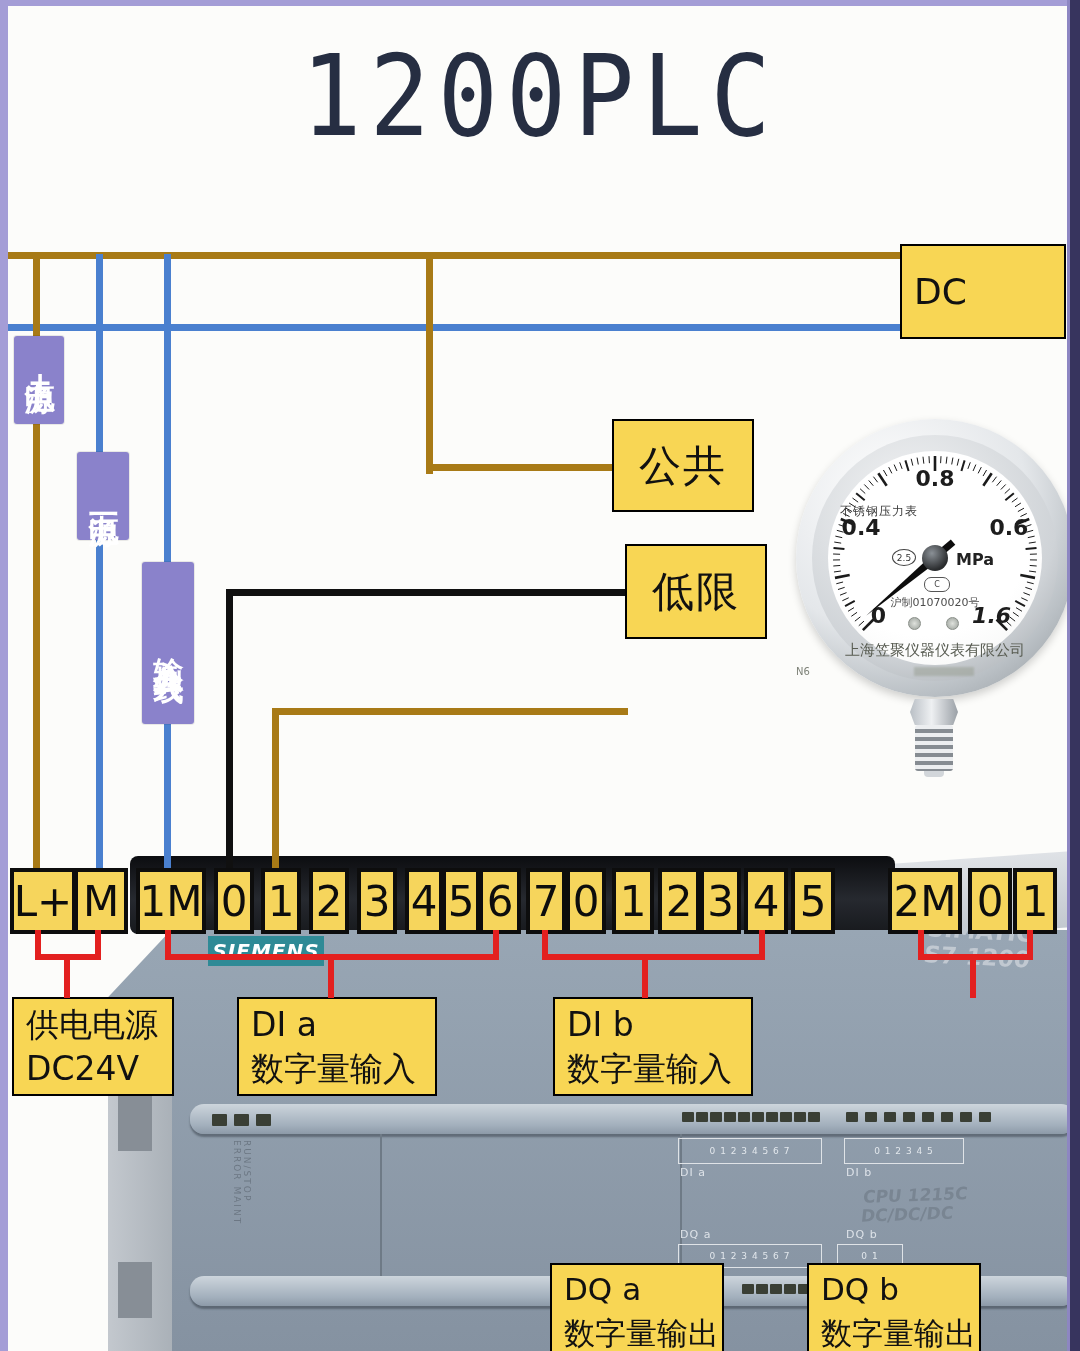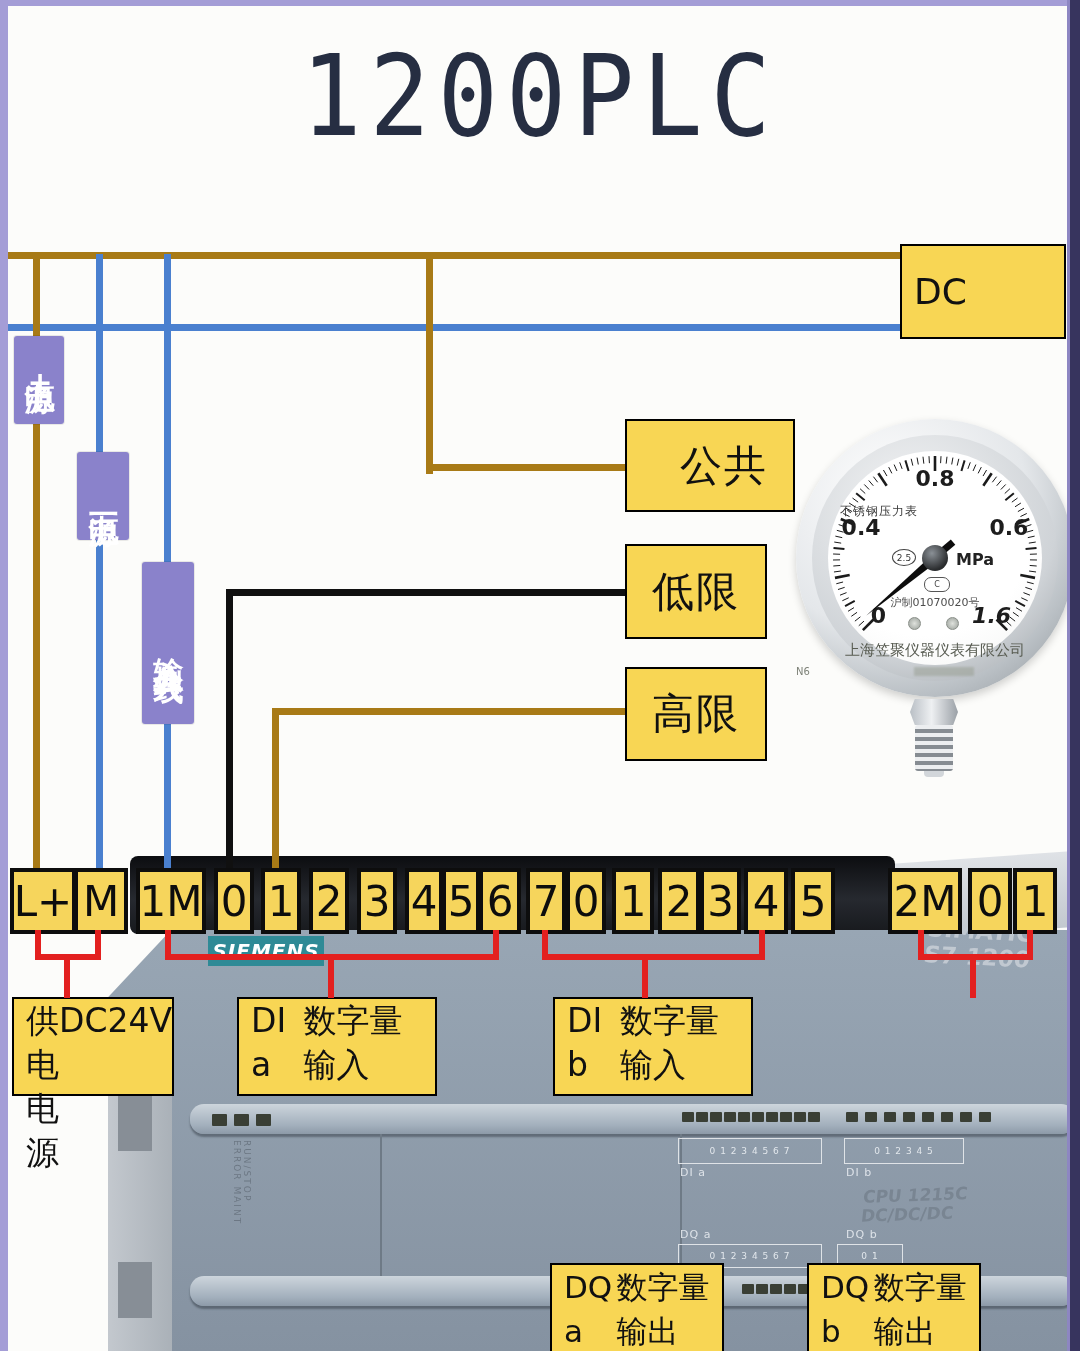--- a/index.html
+++ b/index.html
@@ -23,21 +23,21 @@
   .plabel{position:absolute;z-index:4;background:#8a82cb;color:#fff;border-radius:3px;
           writing-mode:vertical-rl;text-orientation:upright;font-size:30px;font-weight:bold;
           display:flex;align-items:center;justify-content:center;letter-spacing:4px;
           box-shadow:0 0 0 1px rgba(0,0,0,0.08);}
   
   .ybox{position:absolute;z-index:4;background:#f8d654;border:2px solid #000000;
         display:flex;align-items:center;justify-content:center;color:#111;}
   .ybox.mid{font-size:42px;letter-spacing:2px;}
   .dcbox{flex-direction:column;align-items:flex-start;justify-content:center;
          padding-left:12px;font-size:36px;line-height:46px;}
-  .glabel{align-items:flex-start;justify-content:center;
+  .glabel{flex-direction:column;align-items:flex-start;justify-content:center;
           padding-left:12px;font-size:33px;line-height:44px;font-weight:500;}
   
   .terminal{position:absolute;top:868px;height:58px;z-index:5;background:#f6d55c;
             border:4px solid #0d0d0d;color:#0d0d0d;font-size:42px;font-weight:500;
             display:flex;align-items:center;justify-content:center;}
   
   .red{position:absolute;background:#e3201f;z-index:5;}
   
   .plc-strip{position:absolute;left:130px;top:856px;width:765px;height:78px;z-index:1;
              background:linear-gradient(#0c0d10,#26292f 55%,#17191d);border-radius:8px;}
@@ -123,23 +123,22 @@
   <div class="wire brown" style="left:272px;top:708px;width:356px;height:7px;"></div>
   <div class="wire brown" style="left:272px;top:708px;width:7px;height:164px;"></div>
 
   <div class="plabel" style="left:14px;top:336px;width:50px;height:88px;">电源+</div>
   <div class="plabel" style="left:77px;top:452px;width:52px;height:88px;">电源一</div>
   <div class="plabel" style="left:142px;top:562px;width:52px;height:162px;">输入公共线</div>
 
   <div class="ybox dcbox" style="left:900px;top:244px;width:150px;height:91px;">
     <div>DC</div>
   </div>
-  <div class="ybox mid" style="left:625px;top:419px;width:138px;height:89px;padding-left:28px;">公共</div>
+  <div class="ybox mid" style="left:612px;top:419px;width:138px;height:89px;">公共</div>
   <div class="ybox mid" style="left:625px;top:544px;width:138px;height:91px;">低限</div>
-  <div class="ybox mid" style="left:625px;top:667px;width:138px;height:90px;">高限</div>
 
   <div class="plc-slope"></div>
   <div class="plc-strip"></div>
   <div class="plc-body"></div>
   <div class="plc-side"></div>
   <div class="notch" style="left:118px;top:1095px;"></div>
   <div class="notch" style="left:118px;top:1262px;"></div>
   <div class="ridge" style="top:1104px;"></div>
   <div class="ridge" style="top:1276px;"></div>
   <div class="seam" style="left:380px;top:1134px;height:142px;"></div>

